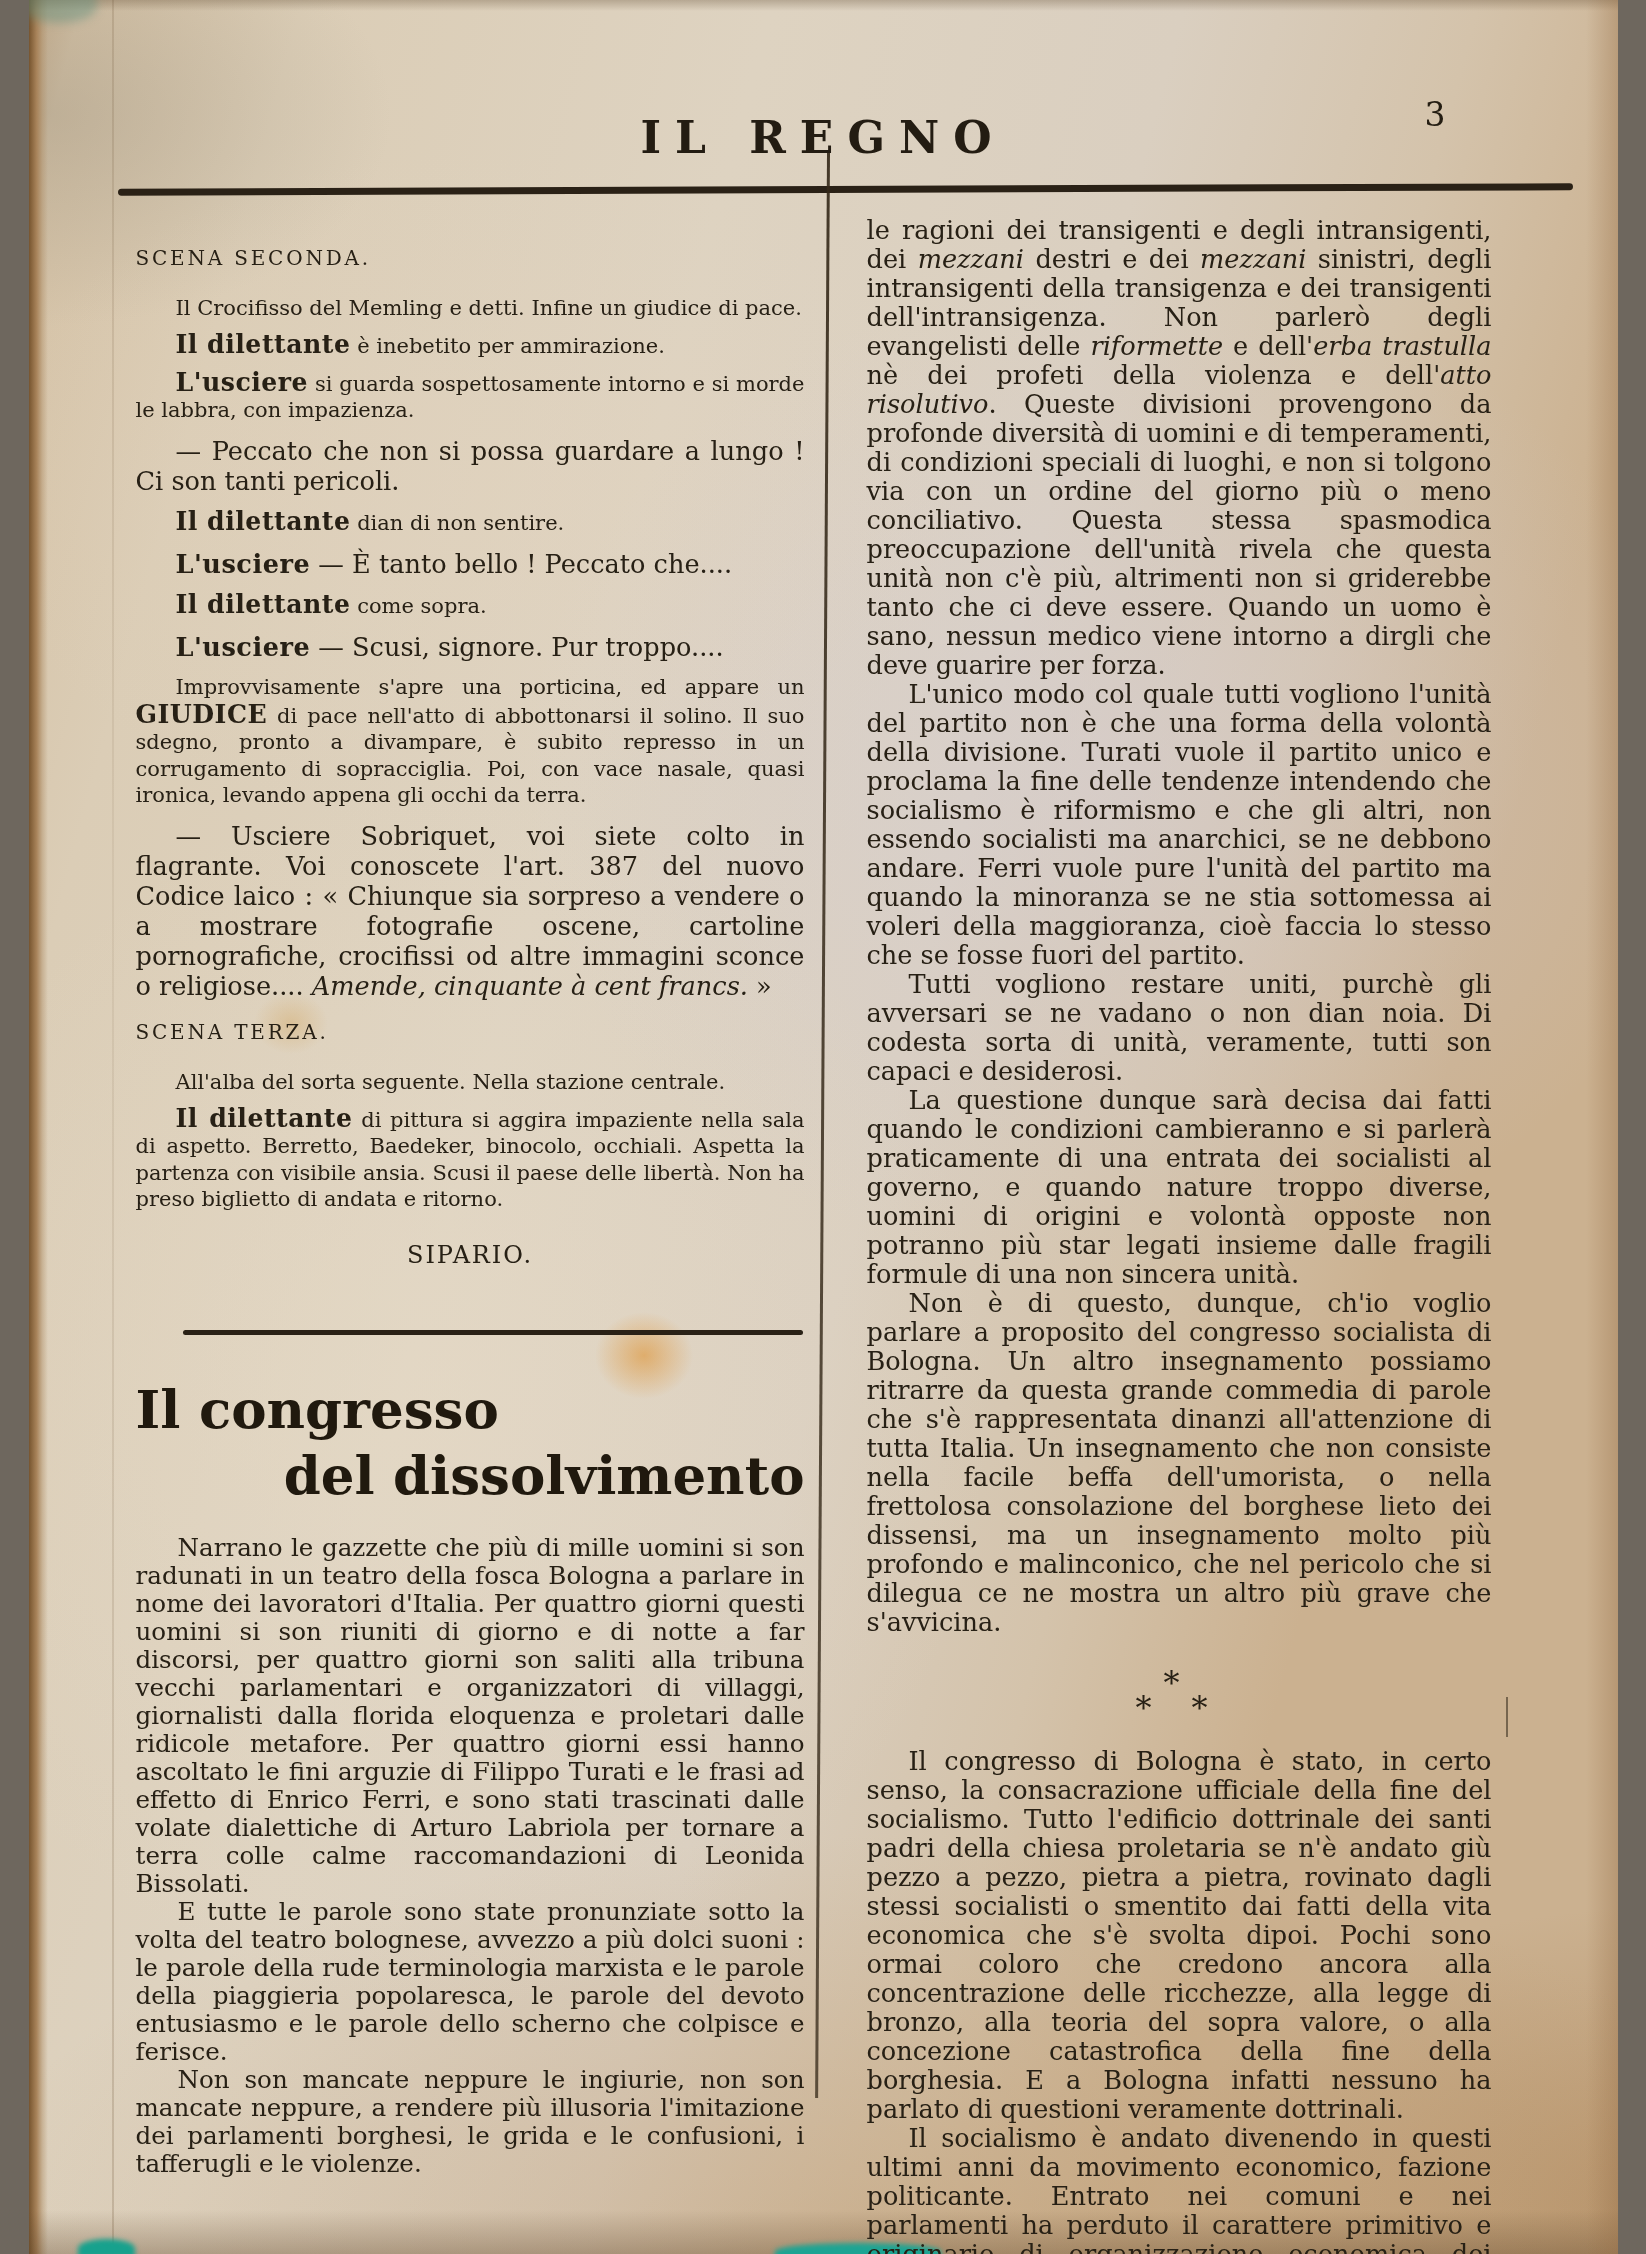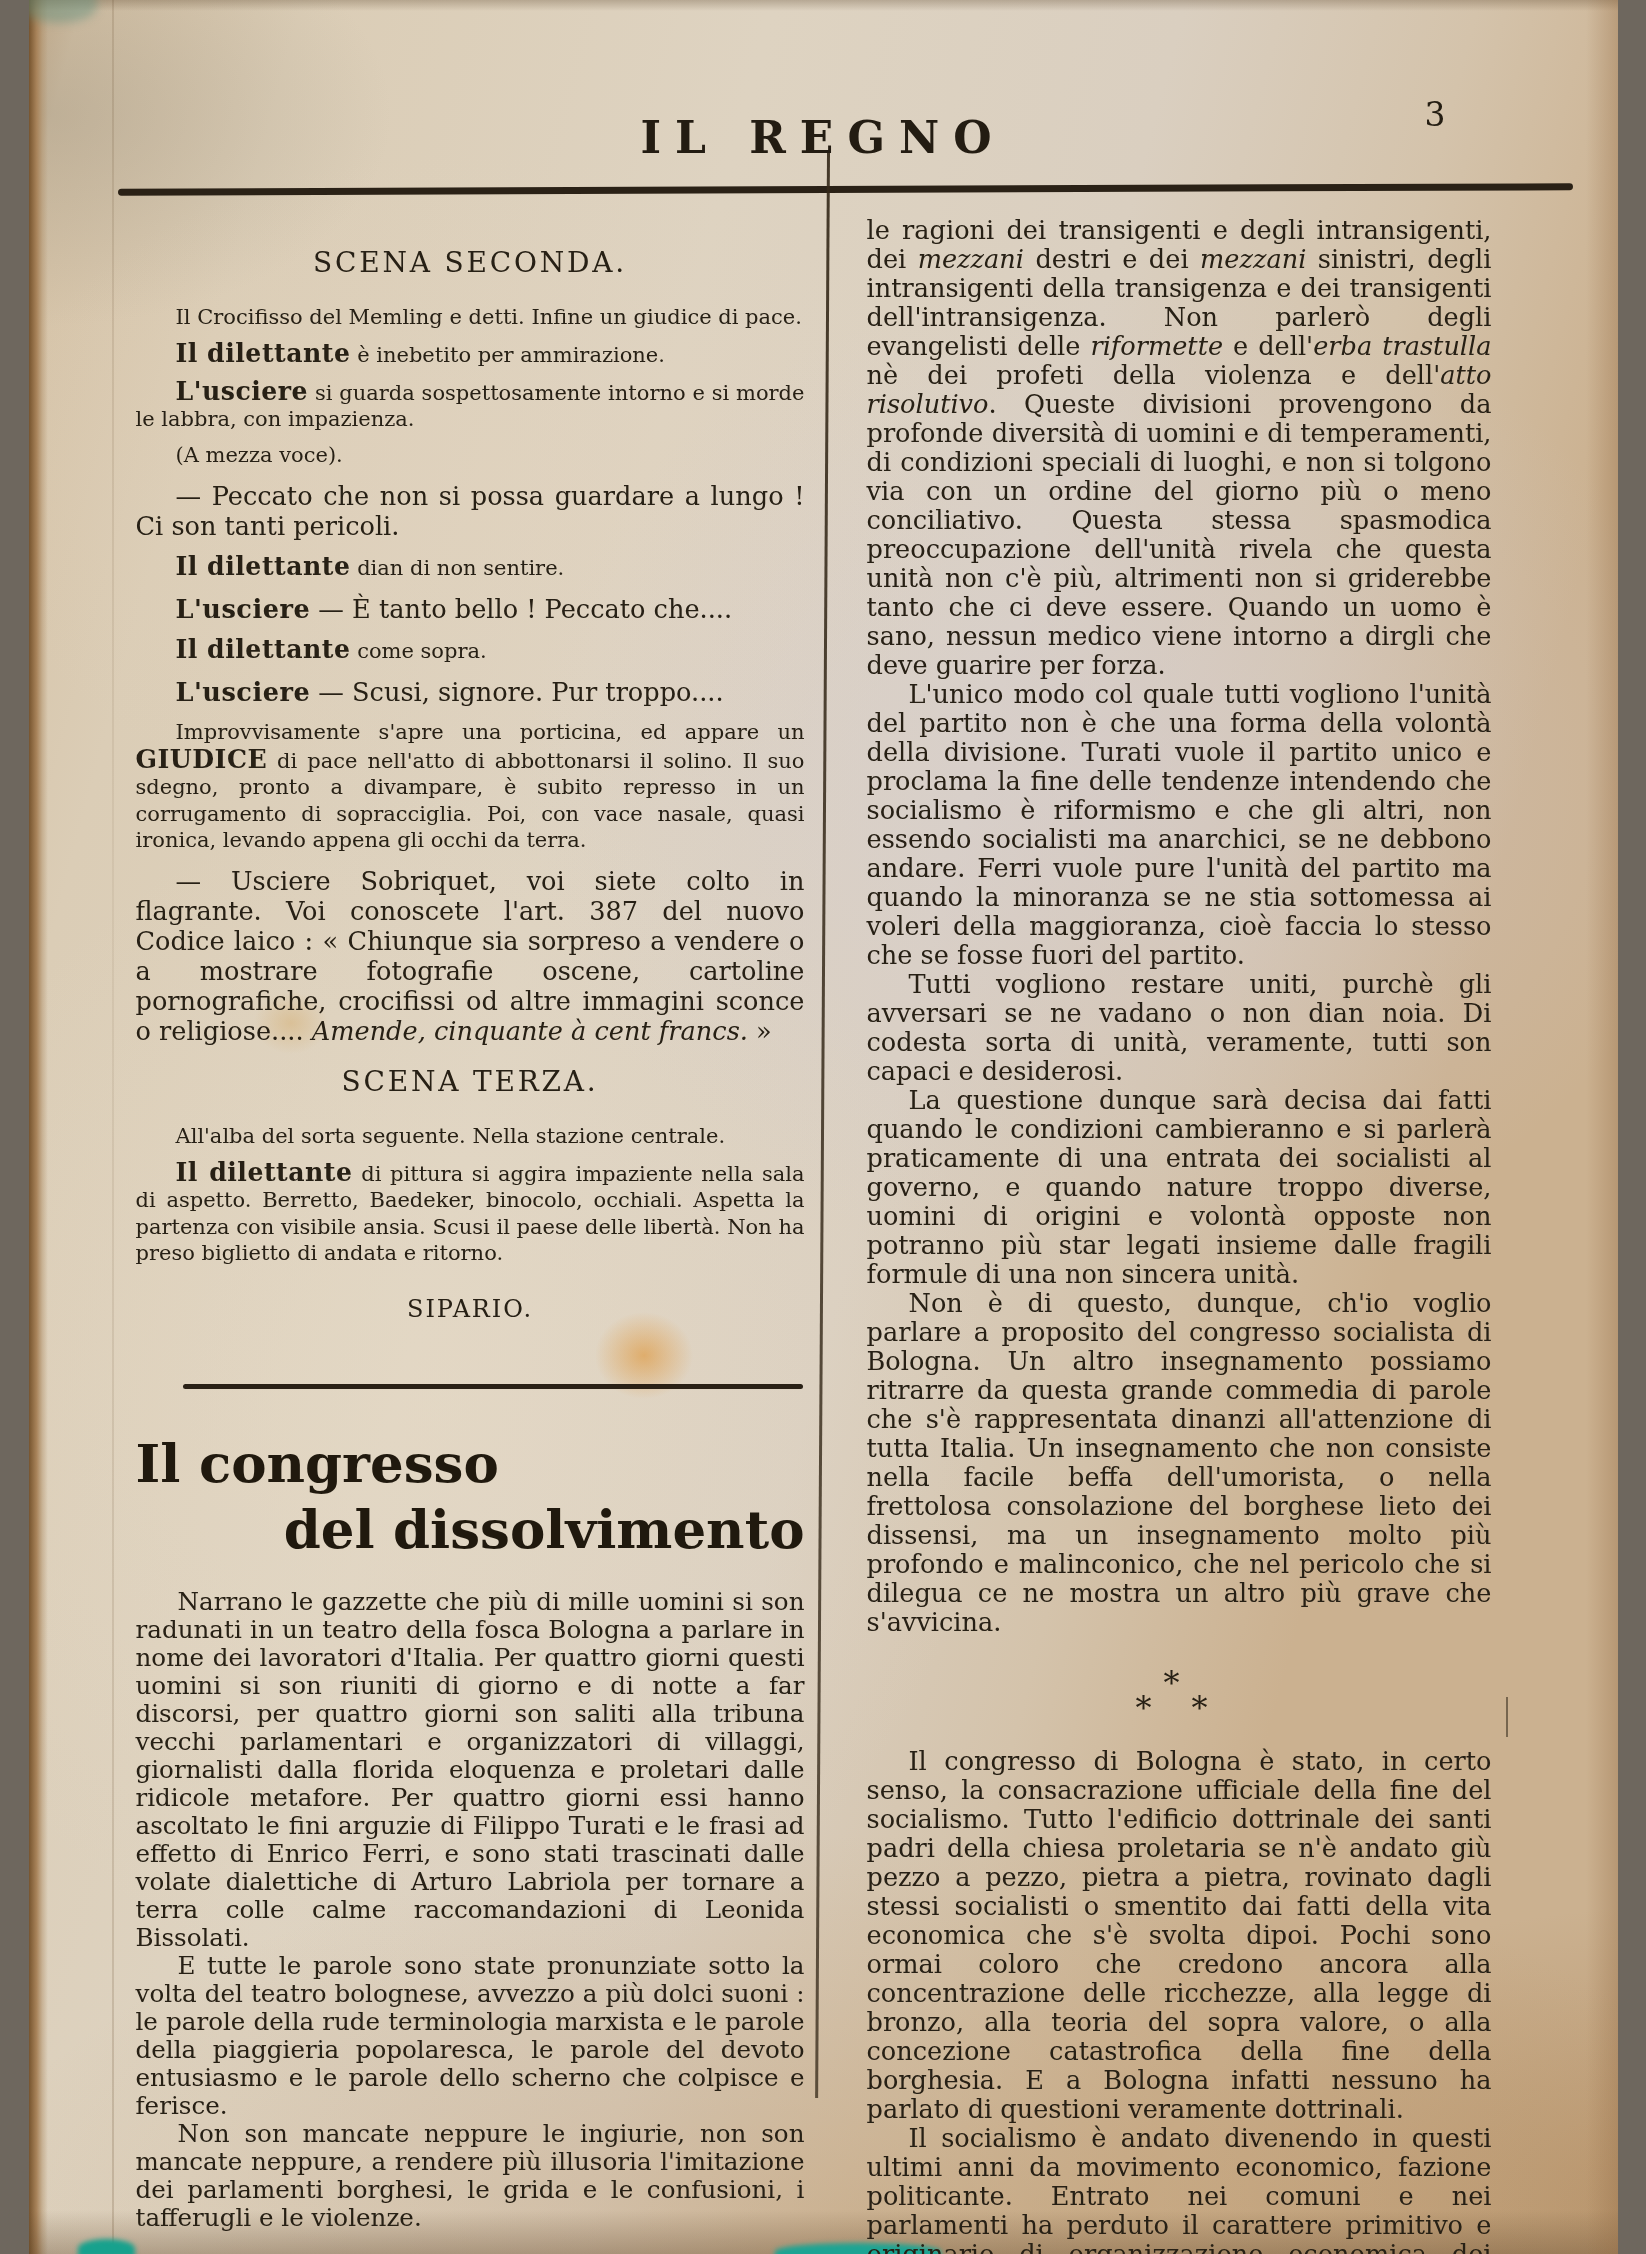--- a/index.html
+++ b/index.html
@@ -47,21 +47,21 @@
   .page-number{position:absolute;top:95px;right:172px;font-size:33px;color:#241d12;}
   .header-rule{position:absolute;top:186px;left:89px;width:1455px;height:6.6px;background:#2a2116;
     border-radius:3.8px;transform:rotate(-0.22deg);}
   .column-divider{position:absolute;left:798px;top:153px;width:2.8px;height:1945px;
     background:linear-gradient(rgba(52,40,24,.9),rgba(52,40,24,.75));transform:rotate(0.35deg);transform-origin:top center;}
   
   .col-left{position:absolute;left:107px;top:227px;width:669px;}
   .col-right{position:absolute;left:838px;top:216px;width:625px;}
   .blk{margin:0;}
   
-  .scene-heading{text-align:center;font-size:28px;letter-spacing:2.8px;margin:19px 0 24.6px;}
+  .scene-heading{font-size:20px;letter-spacing:2.8px;margin:19px 0 24.6px;}
   .direction{font-size:21px;line-height:26.5px;text-align:justify;text-indent:40px;margin:9.5px 0;}
   .direction b{font-size:1.2em;letter-spacing:0.5px;}
   .dialogue{font-size:25.6px;line-height:30px;text-align:justify;text-indent:40px;margin:12.3px 0;}
   .dialogue b{letter-spacing:0.5px;}
   .dialogue i{}
   .sipario{text-align:center;font-size:24px;letter-spacing:1.9px;margin:28px 0 11.4px;}
   .byline{text-align:right;padding-right:55px;font-size:24.6px;letter-spacing:2.8px;margin:15px 0 0;}
   .article-rule{height:5.7px;background:#2a2116;width:620px;margin:61px 0 0 47px;border-radius:2.8px;}
   .title-line{font-weight:bold;font-size:53px;line-height:1.02;letter-spacing:0;color:#20190e;}
   .title-line-1{margin:47px 0 0 0;text-align:left;}
@@ -97,21 +97,20 @@
   <div class="page-number">3</div>
   <div class="header-rule"></div>
 
   <div class="column-divider"></div>
 
   <div class="col-left">
       <div class="blk scene-heading"><span>SCENA SECONDA.</span></div>
       <div class="blk direction"><span>Il Crocifisso del Memling e detti. Infine un giudice di pace.</span></div>
       <div class="blk direction"><b>Il dilettante</b><span> è inebetito per ammirazione.</span></div>
       <div class="blk direction"><b>L'usciere</b><span> si guarda sospettosamente intorno e si morde le labbra, con impazienza.</span></div>
-      <div class="blk direction"><span>(A mezza voce).</span></div>
       <div class="blk dialogue"><span>— Peccato che non si possa guardare a lungo ! Ci son tanti pericoli.</span></div>
       <div class="blk direction"><b>Il dilettante</b><span> dian di non sentire.</span></div>
       <div class="blk dialogue"><b>L'usciere</b><span> — È tanto bello ! Peccato che....</span></div>
       <div class="blk direction"><b>Il dilettante</b><span> come sopra.</span></div>
       <div class="blk dialogue"><b>L'usciere</b><span> — Scusi, signore. Pur troppo....</span></div>
       <div class="blk direction"><span>Improvvisamente s'apre una porticina, ed appare un </span><b>GIUDICE</b><span> di pace nell'atto di abbottonarsi il solino. Il suo sdegno, pronto a divampare, è subito represso in un corrugamento di sopracciglia. Poi, con vace nasale, quasi ironica, levando appena gli occhi da terra.</span></div>
       <div class="blk dialogue"><span>— Usciere Sobriquet, voi siete colto in flagrante. Voi conoscete l'art. 387 del nuovo Codice laico : « Chiunque sia sorpreso a vendere o a mostrare fotografie oscene, cartoline pornografiche, crocifissi od altre immagini sconce o religiose.... </span><i>Amende, cinquante à cent francs.</i><span> »</span></div>
       <div class="blk scene-heading"><span>SCENA TERZA.</span></div>
       <div class="blk direction"><span>All'alba del sorta seguente. Nella stazione centrale.</span></div>
       <div class="blk direction"><b>Il dilettante</b><span> di pittura si aggira impaziente nella sala di aspetto. Berretto, Baedeker, binocolo, occhiali. Aspetta la partenza con visibile ansia. Scusi il paese delle libertà. Non ha preso biglietto di andata e ritorno.</span></div>

